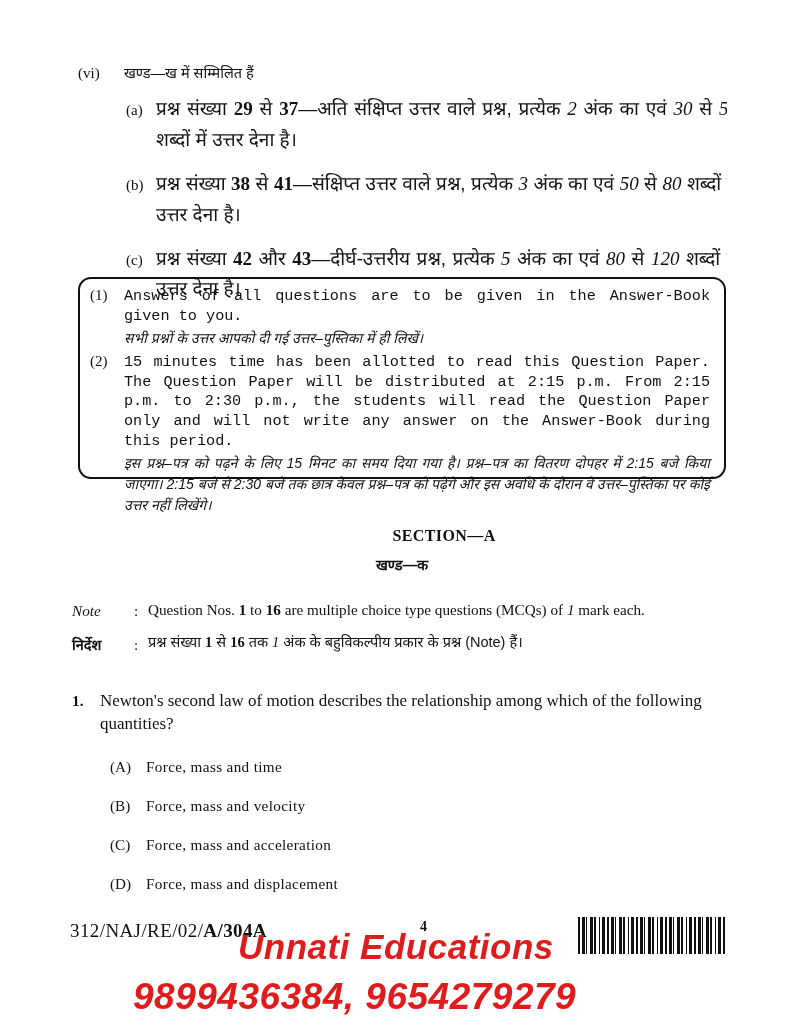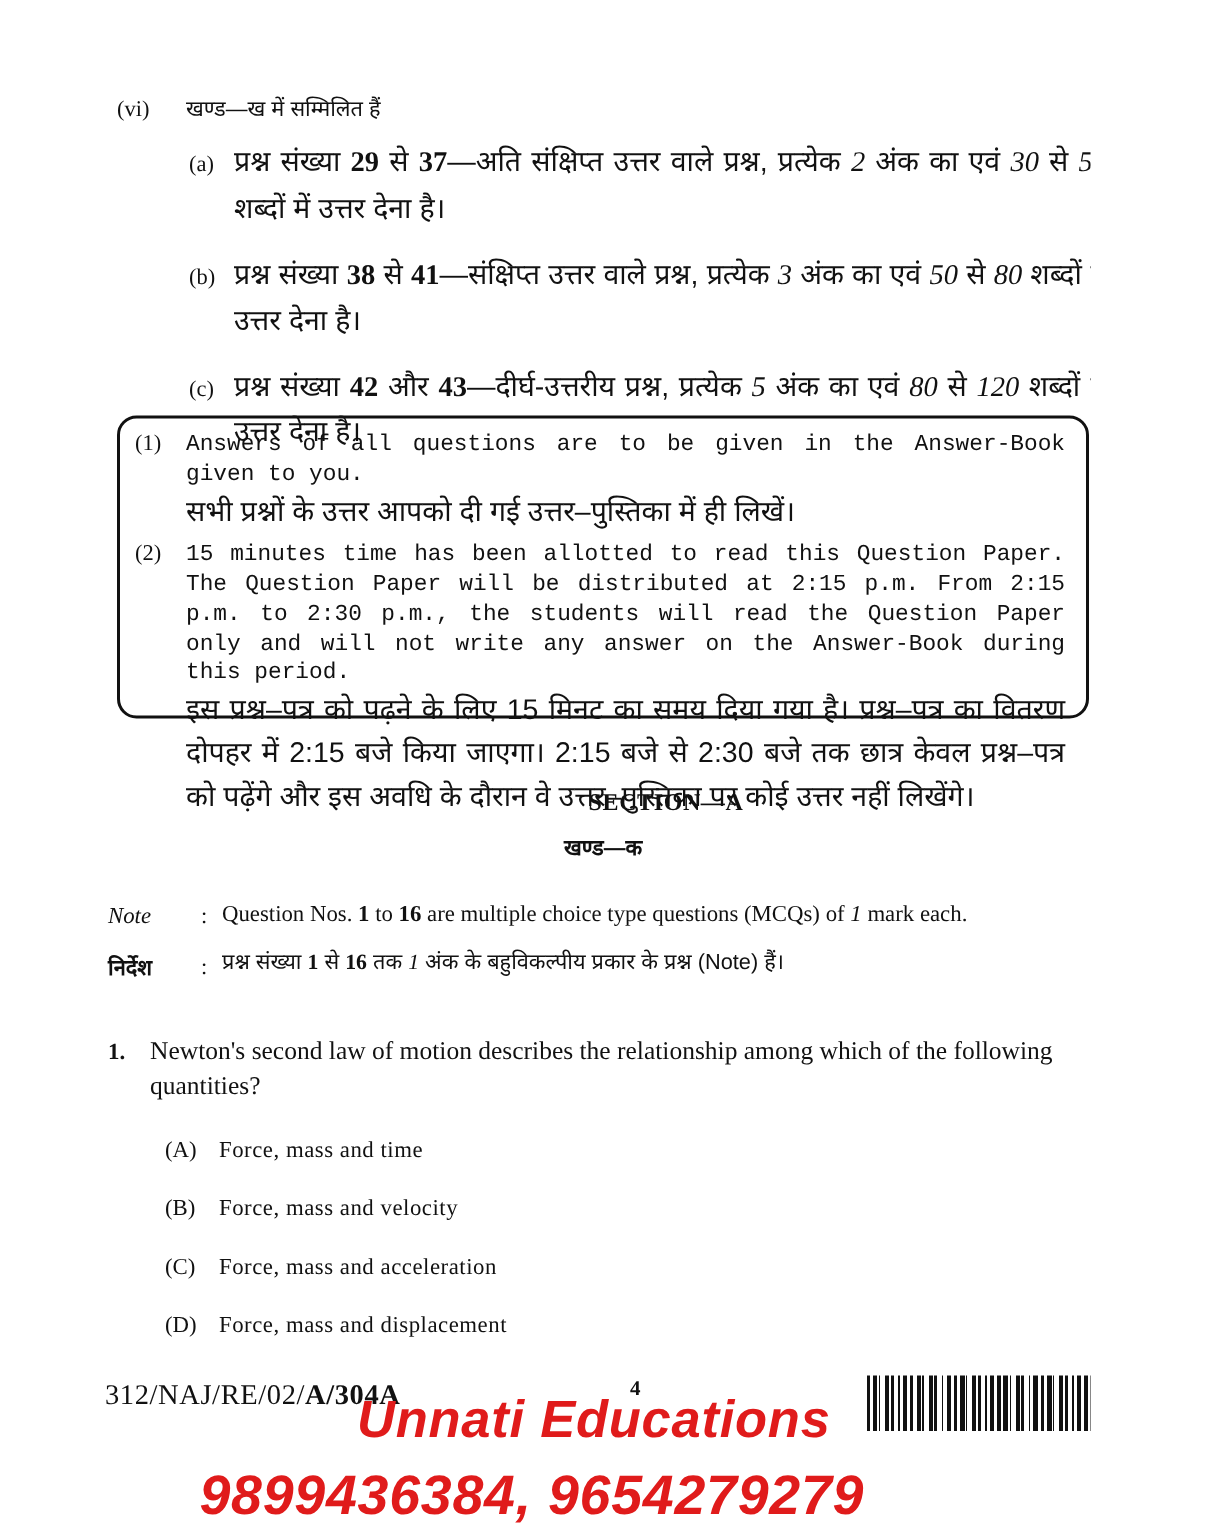--- a/index.html
+++ b/index.html
@@ -96,24 +96,25 @@
   }
   .instr-body { flex: 1; }
   .instr-en {
     font-family: Liberation Mono, monospace;
     font-size: 15.2px;
     line-height: 1.30;
     text-align: justify;
   }
   .instr-hi {
     font-family: "Liberation Sans", "DejaVu Sans", sans-serif;
-    font-size: 19px;
+    font-size: 14px;
     line-height: 1.52;
     text-align: justify;
     margin-top: 1px;
+    font-style: italic;
   }
 
   
   .section-head {
     position: absolute;
     left: 0;
     top: 527px;
     width: 804px;
     text-align: center;
     font-family: "Liberation Serif", "DejaVu Serif", serif;

